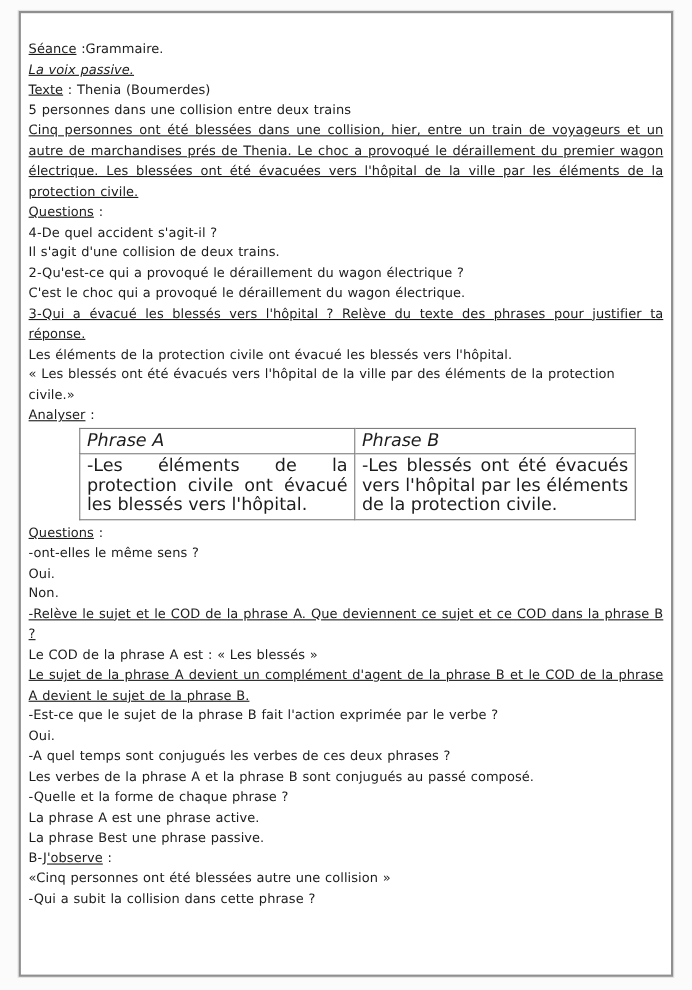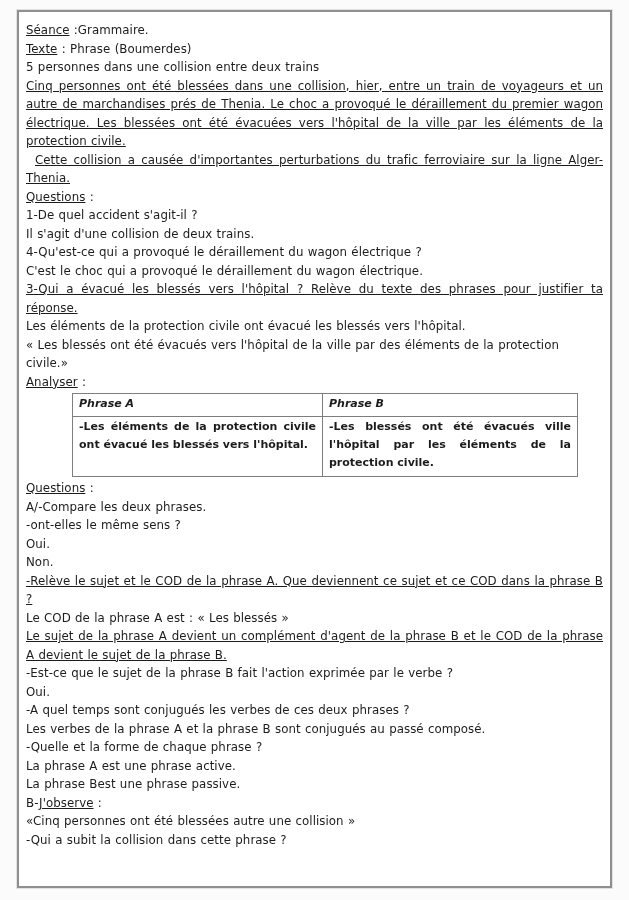--- a/index.html
+++ b/index.html
@@ -18,21 +18,21 @@
   .page {
     position: absolute;
     left: 17px;
     top: 10px;
     width: 595px;
     height: 878px;
     box-sizing: border-box;
     background: #ffffff;
     border: 2px solid #8f8f8f;
     box-shadow: 0 0 0 1px #e2e2e2;
-    padding: 9px 7px;
+    padding: 23px 7px;
     overflow: hidden;
     color: #1c1c1c;
   }
   .ln {
     margin: 0;
     font-size: 11.8px;
     line-height: 18.5px;
     letter-spacing: 0.05px;
     word-spacing: 0.5px;
   }
@@ -41,23 +41,23 @@
   .just { text-align: justify; text-decoration: underline; }
   .ind  { text-indent: 9px; }
   table.analysis {
     border-collapse: collapse;
     margin: 2px 0 2px 46px;
     width: 505px;
     table-layout: fixed;
   }
   table.analysis td, table.analysis th {
     border: 1px solid #7e7e7e;
-    font-size: 11px;
+    font-size: 16px;
     line-height: 18.2px;
-    font-weight: bold;
+    font-weight: normal;
     padding: 1px 6px 2px 6px;
     vertical-align: top;
     text-align: left;
   }
   table.analysis th {
     font-style: italic;
     height: 19px;
   }
   table.analysis td {
     height: 56px;
@@ -67,61 +67,60 @@
   col.cb { width: 255px; }
 </style>
 </head>
 <body>
 
 <div class="canvas">
   <div class="page">
 
     <p class="ln"><span class="u">Séance</span><span> :Grammaire.</span></p>
 
+    <p class="ln iu"><span>La voix passive.</span></p>
 
-    <p class="ln"><span class="u">Texte</span><span> : Phrase (Boumerdes)</span></p>
+    <p class="ln"><span class="u">Texte</span><span> : Thenia (Boumerdes)</span></p>
 
     <p class="ln"><span>5 personnes dans une collision entre deux trains</span></p>
 
     <p class="ln just"><span>Cinq personnes ont été blessées dans une collision, hier, entre un train de voyageurs et un autre de marchandises prés de Thenia. Le choc a provoqué le déraillement du premier wagon électrique. Les blessées ont été évacuées vers l'hôpital de la ville par les éléments de la protection civile.</span></p>
 
-    <p class="ln just ind"><span>Cette collision a causée d'importantes perturbations du trafic ferroviaire sur la ligne Alger-Thenia.</span></p>
 
     <p class="ln"><span class="u">Questions</span><span> :</span></p>
 
-    <p class="ln"><span>1-De quel accident s'agit-il ?</span></p>
+    <p class="ln"><span>4-De quel accident s'agit-il ?</span></p>
     <p class="ln"><span>Il s'agit d'une collision de deux trains.</span></p>
-    <p class="ln"><span>4-Qu'est-ce qui a provoqué le déraillement du wagon électrique ?</span></p>
+    <p class="ln"><span>2-Qu'est-ce qui a provoqué le déraillement du wagon électrique ?</span></p>
     <p class="ln"><span>C'est le choc qui a provoqué le déraillement du wagon électrique.</span></p>
     <p class="ln just"><span>3-Qui a évacué les blessés vers l'hôpital ? Relève du texte des phrases pour justifier ta réponse.</span></p>
     <p class="ln"><span>Les éléments de la protection civile ont évacué les  blessés vers l'hôpital.</span></p>
     <p class="ln"><span>« Les blessés ont été évacués vers l'hôpital de la ville par des éléments de la protection civile.»</span></p>
 
     <p class="ln"><span class="u">Analyser</span><span> :</span></p>
 
     <table class="analysis">
       <colgroup>
           <col class="ca">
           <col class="cb">
         </colgroup>
       <tbody>
           <tr>
         <th>Phrase A</th>
         <th>Phrase B</th>
       </tr>
       <tr>
         <td>-Les éléments de la protection civile ont évacué les blessés vers l'hôpital.</td>
-        <td>-Les blessés ont été évacués ville l'hôpital par les éléments de la protection civile.</td>
+        <td>-Les blessés ont été évacués vers l'hôpital par les éléments de la protection civile.</td>
       </tr>
     </tbody>
       </table>
 
     <p class="ln"><span class="u">Questions</span><span> :</span></p>
 
-    <p class="ln"><span>A/-Compare les deux phrases.</span></p>
     <p class="ln"><span>-ont-elles le même sens ?</span></p>
     <p class="ln"><span>Oui.</span></p>
     <p class="ln"><span>Non.</span></p>
     <p class="ln just"><span>-Relève le sujet et le COD de la phrase A. Que deviennent ce sujet et ce COD dans la phrase B ?</span></p>
     <p class="ln"><span>Le COD de la phrase A est : « Les blessés »</span></p>
     <p class="ln just"><span>Le sujet de la phrase A devient un complément d'agent de la phrase B et le COD de la phrase A devient le sujet de la phrase B.</span></p>
     <p class="ln"><span>-Est-ce que le sujet de la phrase B fait l'action exprimée par le verbe ?</span></p>
     <p class="ln"><span>Oui.</span></p>
     <p class="ln"><span>-A quel temps sont conjugués les verbes de ces deux phrases ?</span></p>
     <p class="ln"><span>Les verbes de la phrase A et la phrase B sont conjugués au passé composé.</span></p>

